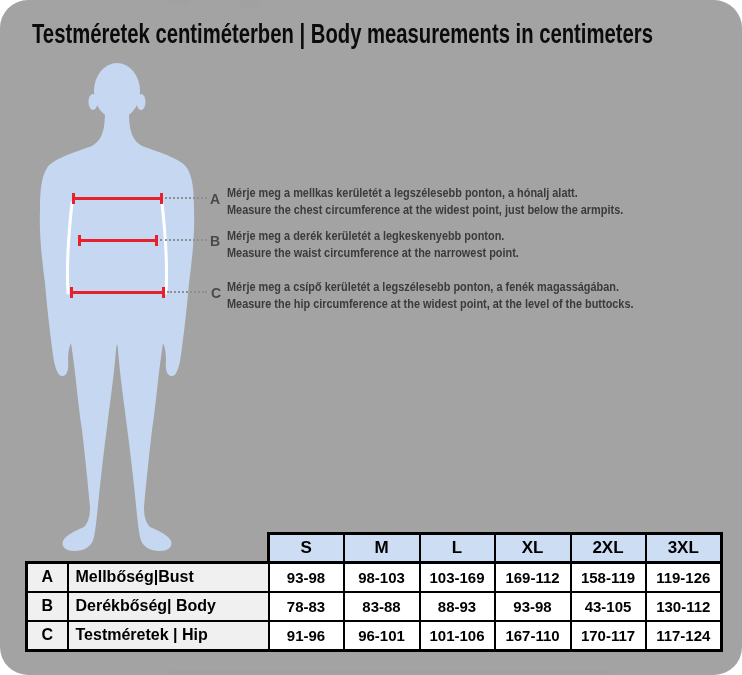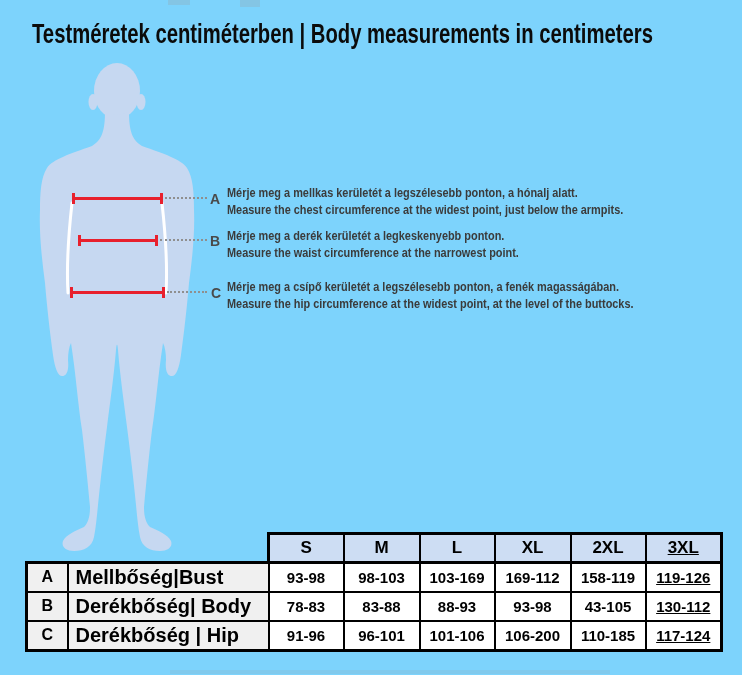--- a/index.html
+++ b/index.html
@@ -1,17 +1,17 @@
 <!DOCTYPE html>
 <html><head>
 <meta charset="utf-8">
 <style>
   html,body{margin:0;padding:0;}
   body{font-family:"Liberation Sans","DejaVu Sans",sans-serif;background:#fff;}
-  .canvas{position:relative;width:742px;height:675px;background:#7dd3fc;overflow:hidden;}
+  .canvas{position:relative;width:742px;height:675px;background:#a3a3a3;overflow:hidden;border-radius:28px;}
 
   
   .title{position:absolute;left:32px;top:19px;font-size:27px;font-weight:bold;
          color:#0b0b0b;white-space:nowrap;transform:scaleX(0.75);transform-origin:left top;
          line-height:30px;letter-spacing:0px;}
 
   
   .figure{position:absolute;left:30px;top:55px;width:190px;height:510px;}
 
   
@@ -30,24 +30,24 @@
          line-height:16.5px;}
 
   
   .sizetable{position:absolute;left:25px;top:532px;}
   table{border-collapse:collapse;table-layout:fixed;width:695px;font-weight:bold;color:#000;}
   th,td{padding:0;}
   th,td.letter,td.label,td.val{border:2px solid #000;}
   td.spacer{border:none;background:transparent;}
   th{background:#cdddf3;height:23px;font-size:17px;border-top-width:3.5px;border-bottom-width:3.5px;text-align:center;}
   th.first{border-left-width:3.5px;}
-  th:last-child,td.val:last-child{border-right-width:3.5px;text-decoration:underline;}
+  th:last-child,td.val:last-child{border-right-width:3.5px;}
   td{height:27px;}
   td.letter{background:#f0f0f0;text-align:center;font-size:16px;border-left-width:3.5px;}
-  td.label{background:#f0f0f0;text-align:left;font-size:20px;padding-left:7px;}
+  td.label{background:#f0f0f0;text-align:left;font-size:16px;padding-left:7px;}
   td.val{background:#fff;text-align:center;font-size:15px;}
   tr.r1 td.letter,tr.r1 td.label{border-top-width:3.5px;}
   tr.r3 td{border-bottom-width:3.5px;}
 
   
   .artifact{position:absolute;background:#9a9a9a;opacity:0.25;}
 </style>
 </head>
 <body>
 
@@ -181,25 +181,25 @@
         <td class="label">Derékbőség| Body</td>
         <td class="val">78-83</td>
         <td class="val">83-88</td>
         <td class="val">88-93</td>
         <td class="val">93-98</td>
         <td class="val">43-105</td>
         <td class="val">130-112</td>
       </tr>
       <tr class="r3">
         <td class="letter">C</td>
-        <td class="label">Derékbőség | Hip</td>
+        <td class="label">Testméretek | Hip</td>
         <td class="val">91-96</td>
         <td class="val">96-101</td>
         <td class="val">101-106</td>
-        <td class="val">106-200</td>
-        <td class="val">110-185</td>
+        <td class="val">167-110</td>
+        <td class="val">170-117</td>
         <td class="val">117-124</td>
       </tr>
     </tbody>
       </table>
   </div>
 
 </div>
 
 </body></html>

